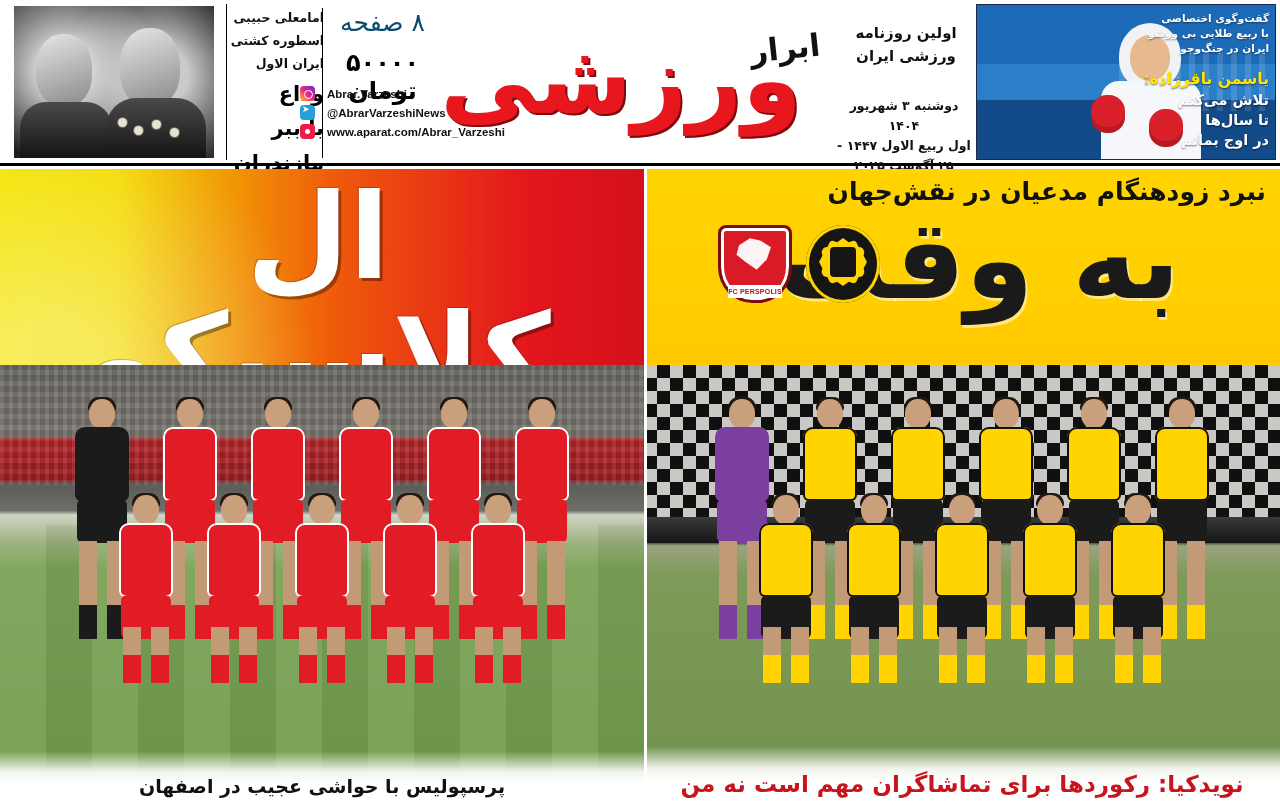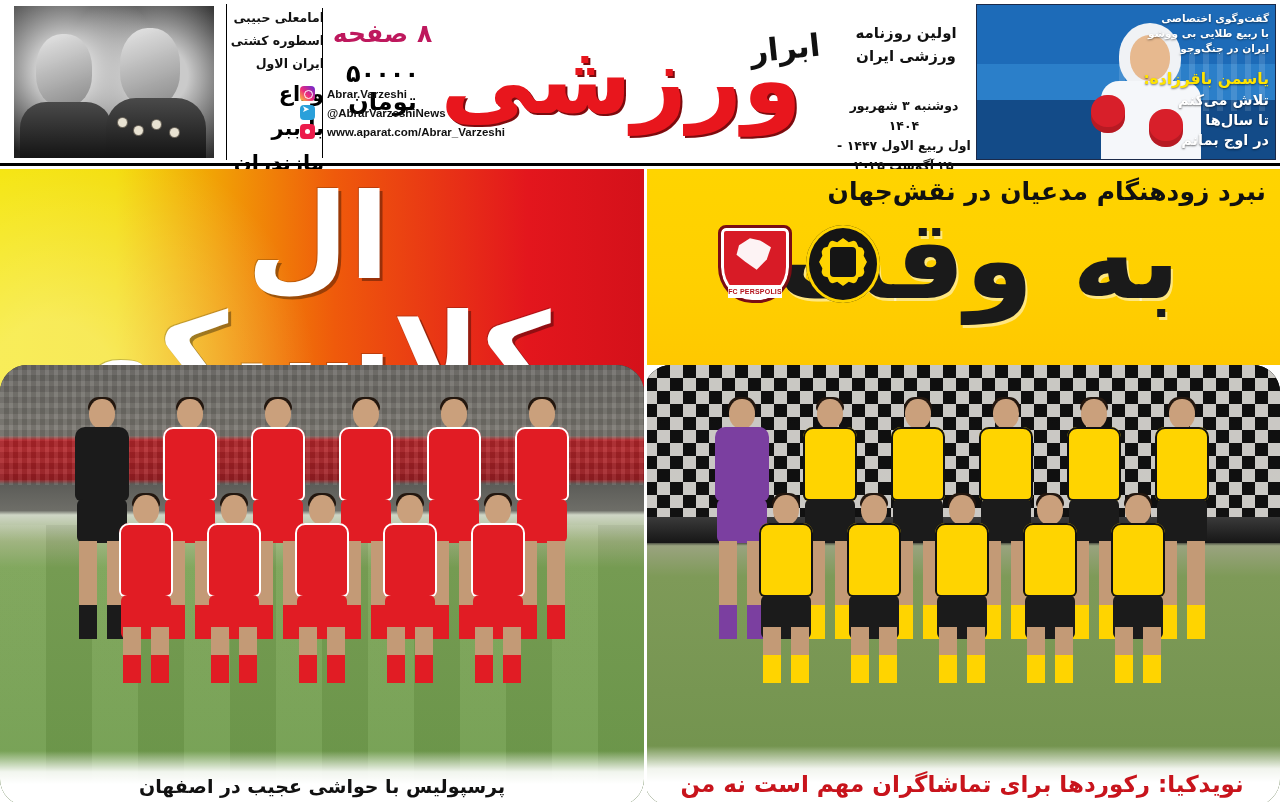--- a/index.html
+++ b/index.html
@@ -72,21 +72,21 @@
     font-size: 21px; line-height: 1.22; font-weight: 900; color: #000;
   }
 
   .mh-pages {
     position: absolute; left: 322px; top: 8px;
     width: 120px; height: 150px;
     text-align: center; direction: rtl;
     border-left: 1px solid #000;
   }
   .mh-pages .pg {
-    font-size: 25px; font-weight: 700; color: #be185d; margin-top: 11px;
+    font-size: 25px; font-weight: 400; color: #0c4a6e; margin-top: 0;
     letter-spacing: .5px;
   }
   .mh-pages .price {
     font-size: 24px; font-weight: 900; color: #000; margin-top: 12px;
   }
 
   .mh-social {
     position: absolute; left: 300px; top: 86px;
     width: 200px;
     direction: ltr; text-align: left;
@@ -292,21 +292,20 @@
 
   
   .photos {
     position: absolute; left: 0; top: 365px;
     width: 1280px; height: 441px;
     display: flex;
   }
   .photo {
     position: relative; overflow: hidden;
     background: #2b2b2b;
-    border-radius: 27px;
   }
   .photo-left { width: 644px; height: 441px; }
   .photo-right { width: 636px; height: 441px; }
 
   .stadium-a {
     position: absolute; left: 0; top: 0; width: 100%; height: 100%;
     background:
       linear-gradient(180deg, #6c6a66 0%, #7a7770 16%, #b7272c 17%, #9d1f24 26%, #5c5c58 27%, #6e6e68 33%, #cfd6c6 34%, #9bb07a 40%, #7ba356 46%, #6f9c4c 100%);
   }
   .stadium-a .crowd {

